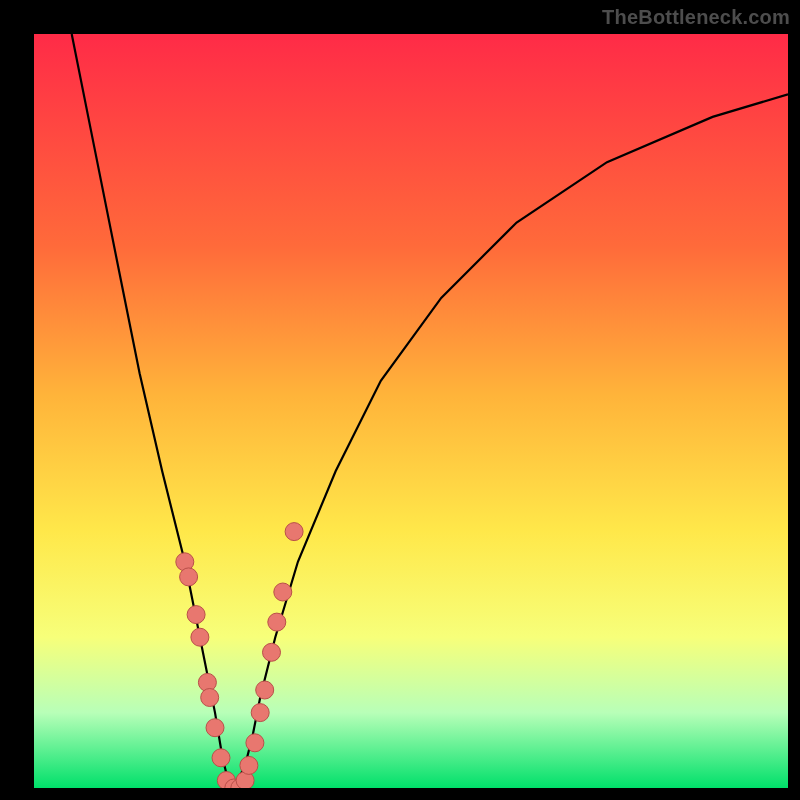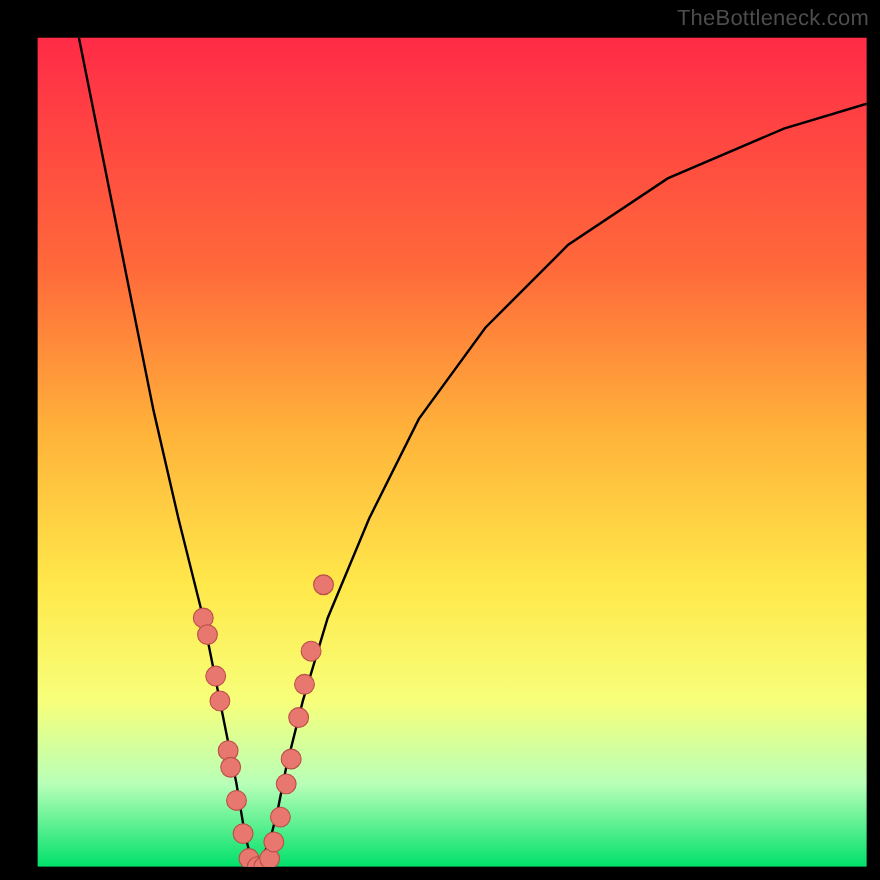--- a/index.html
+++ b/index.html
@@ -24,21 +24,21 @@
     width: 754px;
     height: 754px;
     
   }
   .watermark {
     position: absolute;
     top: 6px;
     right: 10px;
     color: #4d4d4d;
     font-size: 20px;
-    font-weight: 400;
+    font-weight: 700;
     letter-spacing: 0.2px;
     user-select: none;
   }
   svg { display: block; }
 </style>
 </head>
 <body>
 
 <div class="frame">
 

